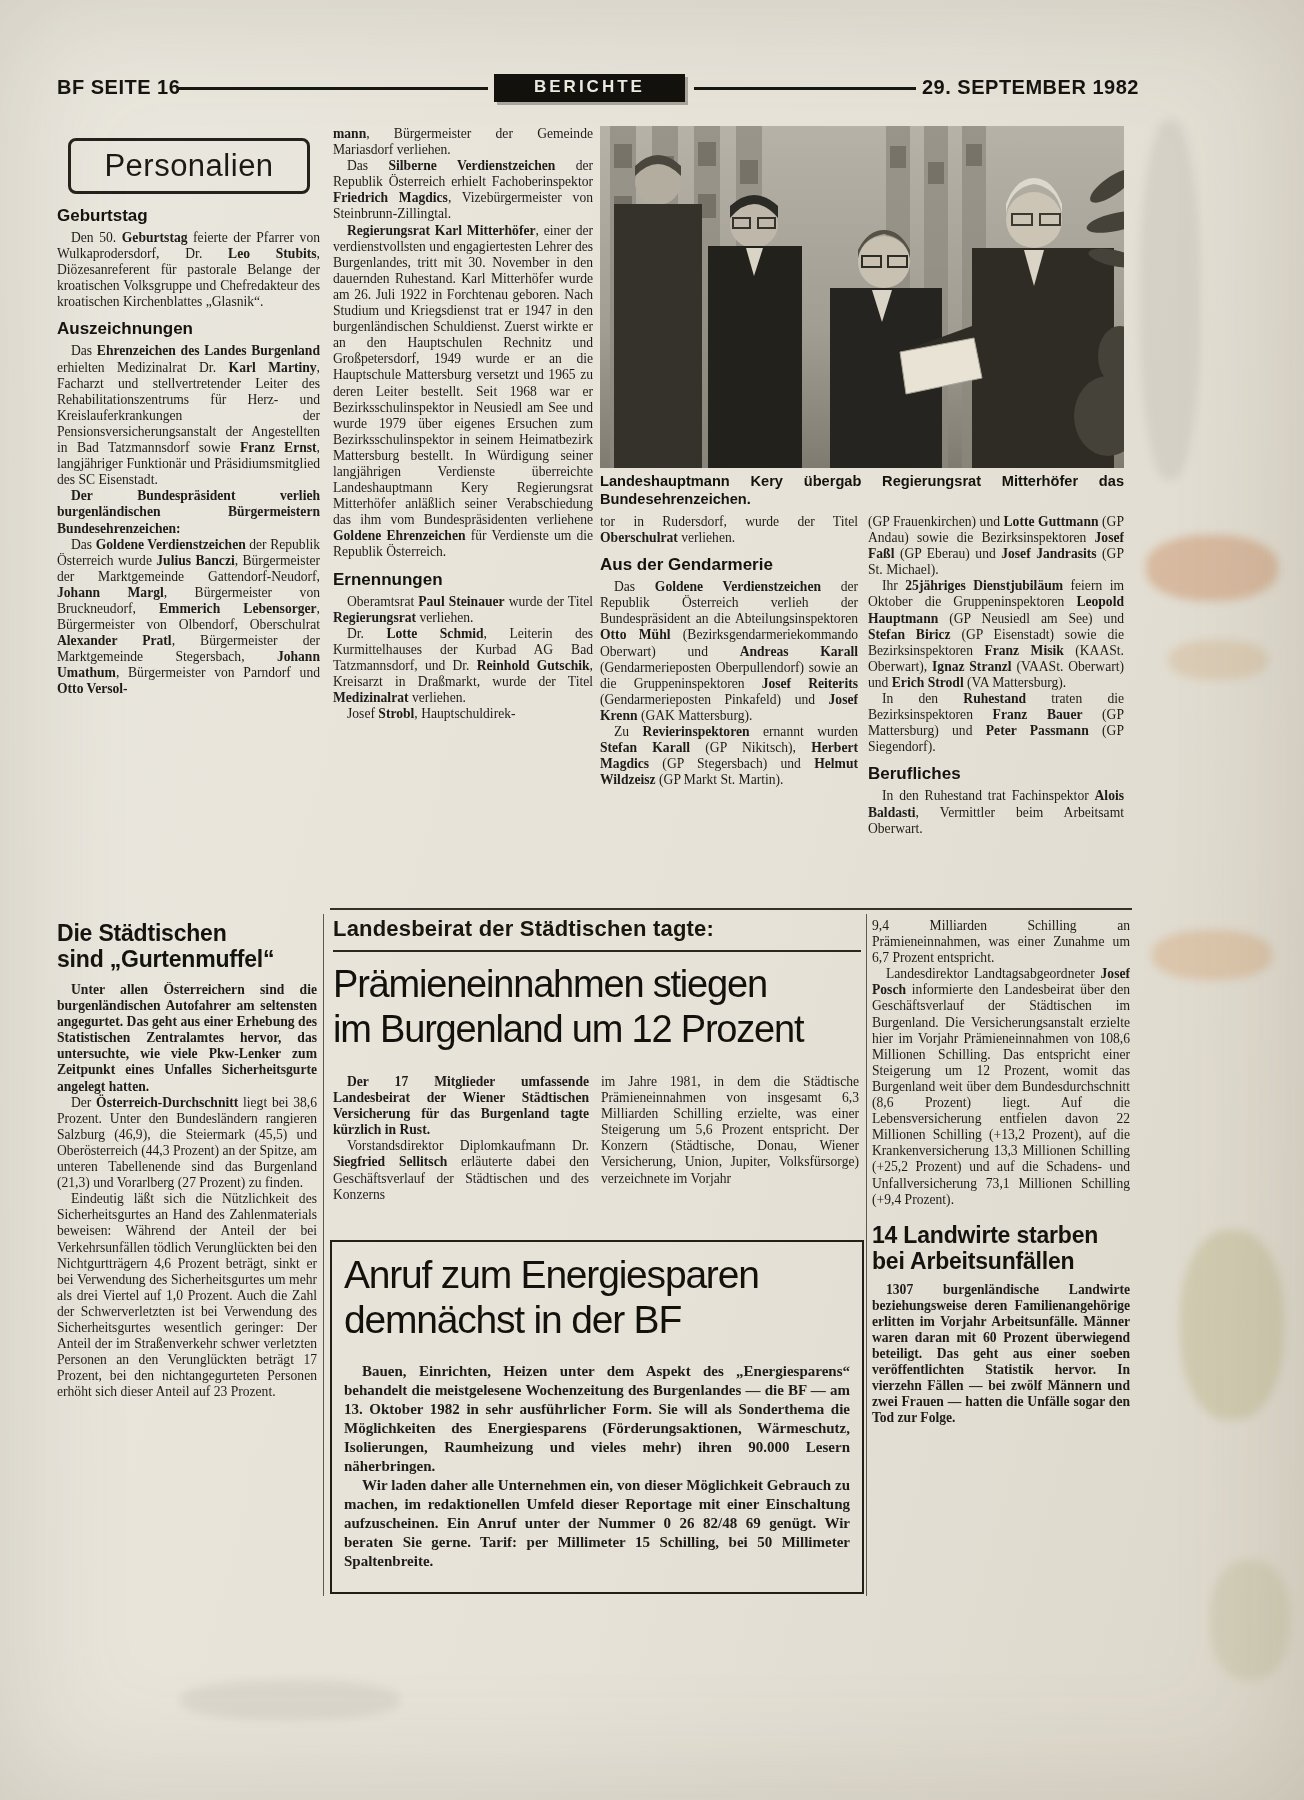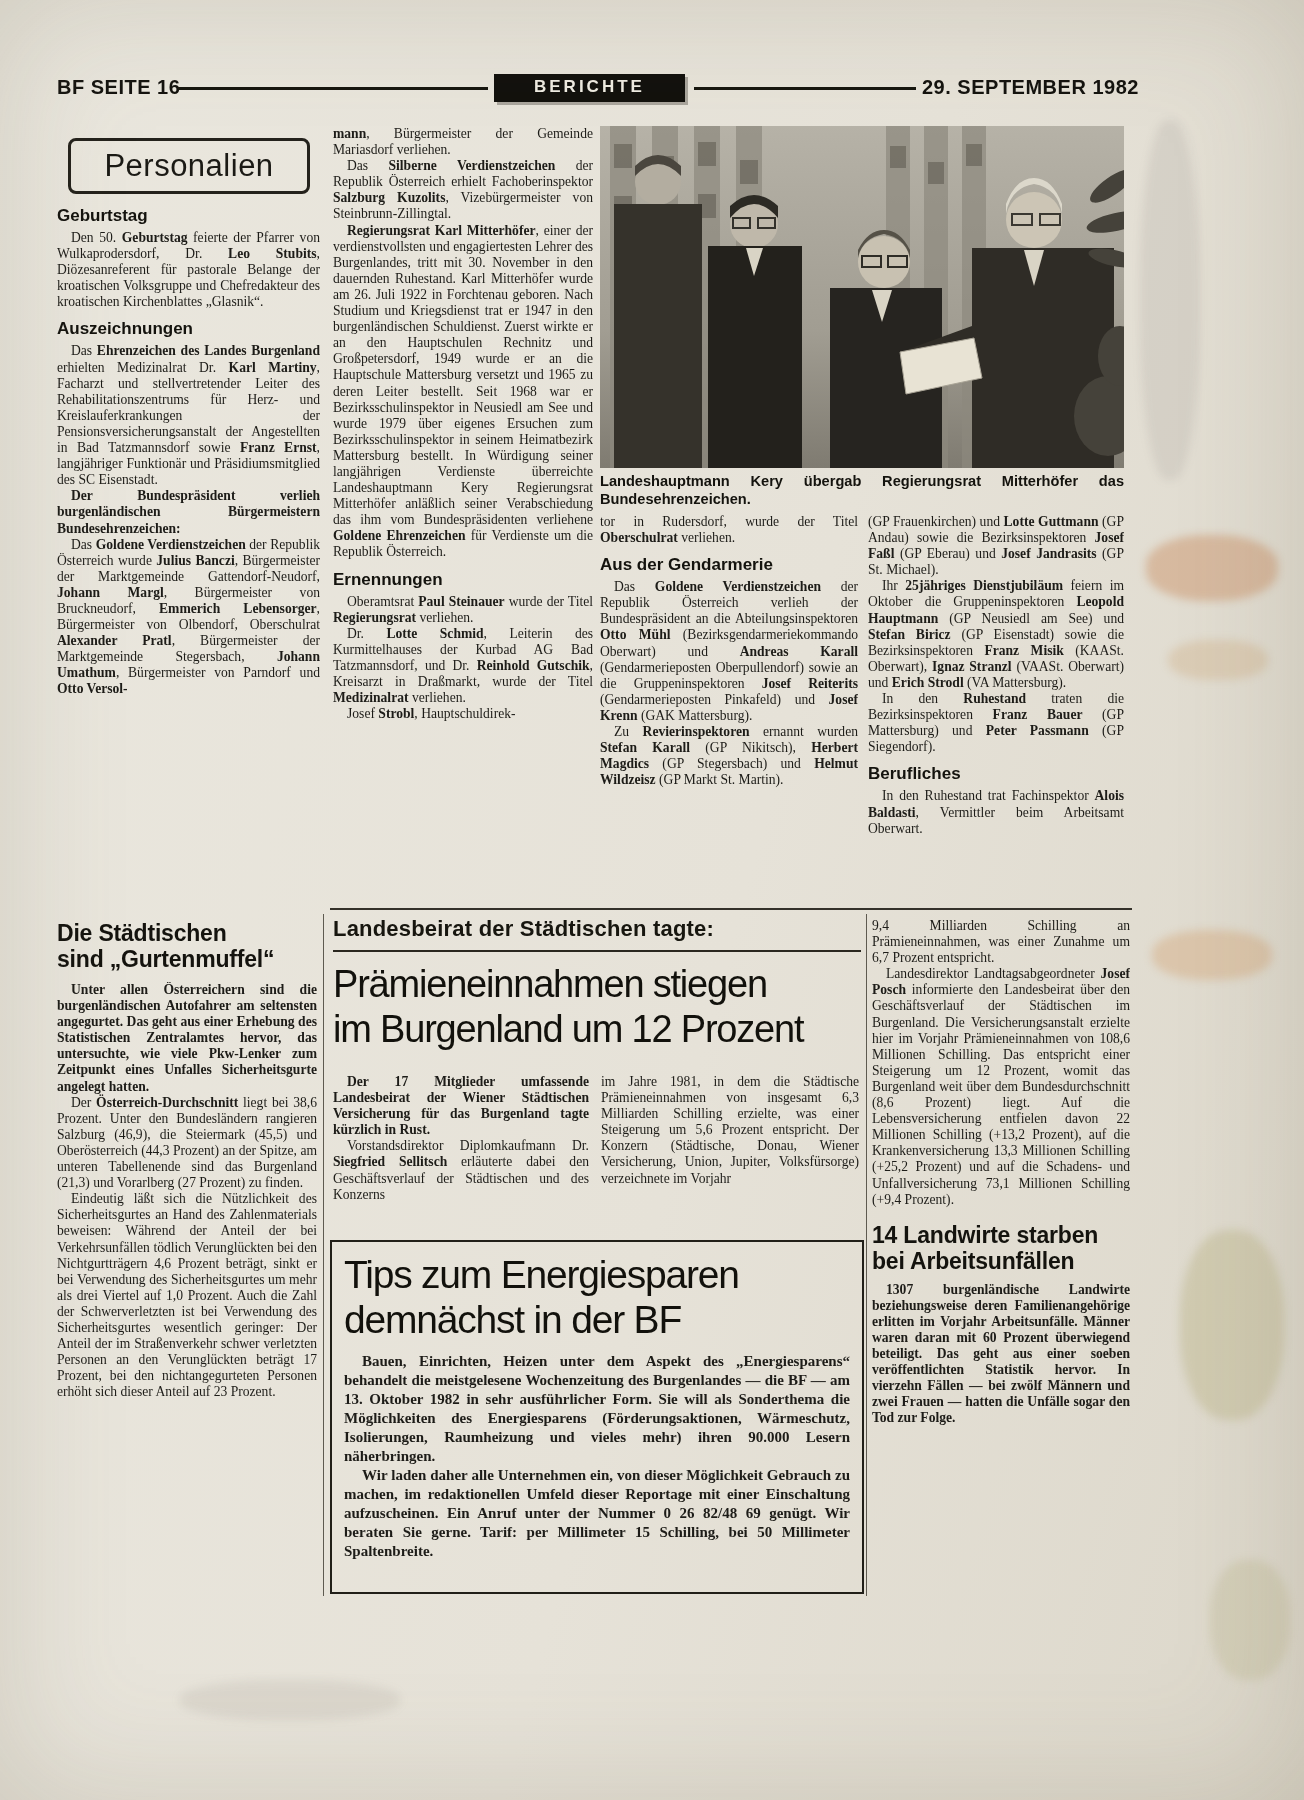--- a/index.html
+++ b/index.html
@@ -22,21 +22,21 @@
   .col p{text-indent:14px;margin:0;}
   .col p.cont{text-indent:0;}
   .subhead{font-family:"Liberation Sans",sans-serif;font-weight:bold;font-size:17px;line-height:20px;margin:9px 0 4px;text-indent:0;text-align:left;color:#14130e;}
   .subhead:first-child{margin-top:0;}
   .photo-frame{background:#9b978d;overflow:hidden;}
   .photo-caption{font-family:"Liberation Sans",sans-serif;font-weight:bold;font-size:14.6px;line-height:18.2px;text-align:justify;color:#14130e;}
   .btitle{font-family:"Liberation Sans",sans-serif;font-weight:bold;font-size:23px;line-height:26px;letter-spacing:-.2px;color:#14130e;}
   .kicker{font-family:"Liberation Sans",sans-serif;font-weight:bold;font-size:22px;letter-spacing:.2px;color:#17160f;padding-bottom:8px;border-bottom:2px solid #2a271f;}
   .headline-xl{font-family:"Liberation Sans",sans-serif;font-weight:normal;font-size:38px;line-height:45px;letter-spacing:-1.2px;color:#12110c;white-space:nowrap;}
   .advert{border:2px solid #211f18;padding:10px 12px;}
-  .advert-body{font-size:15px;line-height:19px;text-align:justify;hyphens:auto;-webkit-hyphens:auto;margin-top:10px;}
+  .advert-body{font-size:15px;line-height:19px;text-align:justify;hyphens:auto;-webkit-hyphens:auto;margin-top:20px;}
   .advert-body p{text-indent:18px;margin:0;}
   .smudge{position:absolute;filter:blur(4px);border-radius:45%;pointer-events:none;}
 </style>
 </head>
 <body>
 
 <div class="page">
 
   <div class="abs masthead" style="left:57px;top:76px">BF SEITE 16</div>
   <div class="abs rule" style="left:178px;top:87px;width:310px"></div>
@@ -52,21 +52,21 @@
     <h3 class="subhead">Geburtstag</h3>
     <p>Den 50. <b>Geburtstag</b> feierte der Pfarrer von Wulkaprodersdorf, Dr. <b>Leo Stubits</b>, Diözesanreferent für pastorale Belange der kroatischen Volksgruppe und Chefredakteur des kroatischen Kirchenblattes „Glasnik“.</p>
     <h3 class="subhead">Auszeichnungen</h3>
     <p>Das <b>Ehrenzeichen des Landes Burgenland</b> erhielten Medizinalrat Dr. <b>Karl Martiny</b>, Facharzt und stellvertretender Leiter des Rehabilitationszentrums für Herz- und Kreislauferkrankungen der Pensionsversicherungsanstalt der Angestellten in Bad Tatzmannsdorf sowie <b>Franz Ernst</b>, langjähriger Funktionär und Präsidiumsmitglied des SC Eisenstadt.</p>
     <p><b>Der Bundespräsident verlieh burgenländischen Bürgermeistern Bundesehrenzeichen:</b></p>
     <p>Das <b>Goldene Verdienstzeichen</b> der Republik Österreich wurde <b>Julius Banczi</b>, Bürgermeister der Marktgemeinde Gattendorf-Neudorf, <b>Johann Margl</b>, Bürgermeister von Bruckneudorf, <b>Emmerich Lebensorger</b>, Bürgermeister von Olbendorf, Oberschulrat <b>Alexander Pratl</b>, Bürgermeister der Marktgemeinde Stegersbach, <b>Johann Umathum</b>, Bürgermeister von Parndorf und <b>Otto Versol-</b></p>
   </div>
 
   <div class="abs col" style="left:333px;top:126px;width:260px;height:774px">
     <p class="cont"><b>mann</b>, Bürgermeister der Gemeinde Mariasdorf verliehen.</p>
-    <p>Das <b>Silberne Verdienstzeichen</b> der Republik Österreich erhielt Fachoberinspektor <b>Salzburg Kuzolits</b>, Vizebürgermeister von Steinbrunn-Zillingtal.</p>
+    <p>Das <b>Silberne Verdienstzeichen</b> der Republik Österreich erhielt Fachoberinspektor <b>Friedrich Magdics</b>, Vizebürgermeister von Steinbrunn-Zillingtal.</p>
     <p><b>Regierungsrat Karl Mitterhöfer</b>, einer der verdienstvollsten und engagiertesten Lehrer des Burgenlandes, tritt mit 30. November in den dauernden Ruhestand. Karl Mitterhöfer wurde am 26. Juli 1922 in Forchtenau geboren. Nach Studium und Kriegsdienst trat er 1947 in den burgenländischen Schuldienst. Zuerst wirkte er an den Hauptschulen Rechnitz und Großpetersdorf, 1949 wurde er an die Hauptschule Mattersburg versetzt und 1965 zu deren Leiter bestellt. Seit 1968 war er Bezirksschulinspektor in Neusiedl am See und wurde 1979 über eigenes Ersuchen zum Bezirksschulinspektor in seinem Heimatbezirk Mattersburg bestellt. In Würdigung seiner langjährigen Verdienste überreichte Landeshauptmann Kery Regierungsrat Mitterhöfer anläßlich seiner Verabschiedung das ihm vom Bundespräsidenten verliehene <b>Goldene Ehrenzeichen</b> für Verdienste um die Republik Österreich.</p>
     <h3 class="subhead">Ernennungen</h3>
     <p>Oberamtsrat <b>Paul Steinauer</b> wurde der Titel <b>Regierungsrat</b> verliehen.</p>
     <p>Dr. <b>Lotte Schmid</b>, Leiterin des Kurmittelhauses der Kurbad AG Bad Tatzmannsdorf, und Dr. <b>Reinhold Gutschik</b>, Kreisarzt in Draßmarkt, wurde der Titel <b>Medizinalrat</b> verliehen.</p>
     <p>Josef <b>Strobl</b>, Hauptschuldirek-</p>
   </div>
 
   <div class="abs photo-frame" style="left:600px;top:126px;width:524px;height:342px">
     <svg width="524" height="342" viewBox="0 0 524 342" aria-hidden="true">
       <defs>
@@ -175,21 +175,21 @@
   </div>
   <div class="abs col" style="left:333px;top:1074px;width:256px;height:162px">
     <p><b>Der 17 Mitglieder umfassende Landesbeirat der Wiener Städtischen Versicherung für das Burgenland tagte kürzlich in Rust.</b></p>
     <p>Vorstandsdirektor Diplomkaufmann Dr. <b>Siegfried Sellitsch</b> erläuterte dabei den Geschäftsverlauf der Städtischen und des Konzerns</p>
   </div>
   <div class="abs col" style="left:601px;top:1074px;width:258px;height:162px">
     <p class="cont">im Jahre 1981, in dem die Städtische Prämieneinnahmen von insgesamt 6,3 Milliarden Schilling erzielte, was einer Steigerung um 5,6 Prozent entspricht. Der Konzern (Städtische, Donau, Wiener Versicherung, Union, Jupiter, Volksfürsorge) verzeichnete im Vorjahr</p>
   </div>
 
   <div class="abs advert" style="left:330px;top:1240px;width:534px;height:354px">
-    <div class="headline-xl" style="font-size:39px">Tips zum Energiesparen</div>
+    <div class="headline-xl" style="font-size:39px">Anruf zum Energiesparen</div>
     <div class="headline-xl" style="font-size:39px">demnächst in der BF</div>
     <div class="advert-body">
       <p><b>Bauen, Einrichten, Heizen unter dem Aspekt des „Energiesparens“ behandelt die meistgelesene Wochenzeitung des Burgenlandes — die BF — am 13. Oktober 1982 in sehr ausführlicher Form. Sie will als Sonderthema die Möglichkeiten des Energiesparens (Förderungsaktionen, Wärmeschutz, Isolierungen, Raumheizung und vieles mehr) ihren 90.000 Lesern näherbringen.</b></p>
       <p><b>Wir laden daher alle Unternehmen ein, von dieser Möglichkeit Gebrauch zu machen, im redaktionellen Umfeld dieser Reportage mit einer Einschaltung aufzuscheinen. Ein Anruf unter der Nummer 0 26 82/48 69 genügt. Wir beraten Sie gerne. Tarif: per Millimeter 15 Schilling, bei 50 Millimeter Spaltenbreite.</b></p>
     </div>
   </div>
 
   <div class="abs col" style="left:872px;top:918px;width:258px;height:678px">
     <p class="cont">9,4 Milliarden Schilling an Prämieneinnahmen, was einer Zunahme um 6,7 Prozent entspricht.</p>
     <p>Landesdirektor Landtagsabgeordneter <b>Josef Posch</b> informierte den Landesbeirat über den Geschäftsverlauf der Städtischen im Burgenland. Die Versicherungsanstalt erzielte hier im Vorjahr Prämieneinnahmen von 108,6 Millionen Schilling. Das entspricht einer Steigerung um 12 Prozent, womit das Burgenland weit über dem Bundesdurchschnitt (8,6 Prozent) liegt. Auf die Lebensversicherung entfielen davon 22 Millionen Schilling (+13,2 Prozent), auf die Krankenversicherung 13,3 Millionen Schilling (+25,2 Prozent) und auf die Schadens- und Unfallversicherung 73,1 Millionen Schilling (+9,4 Prozent).</p>

